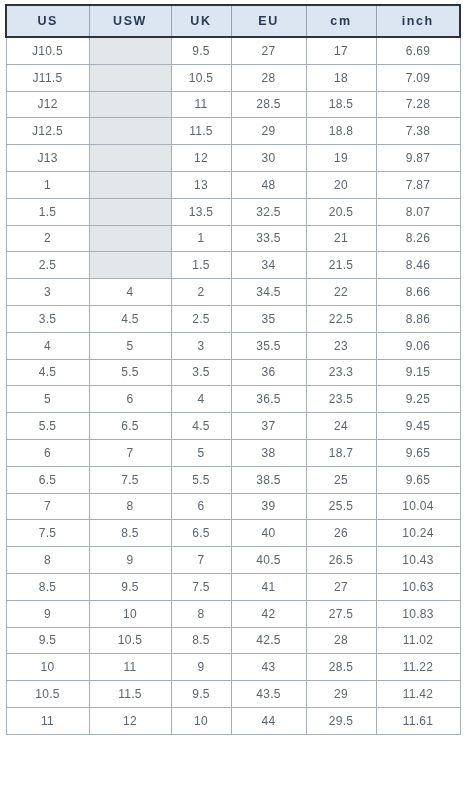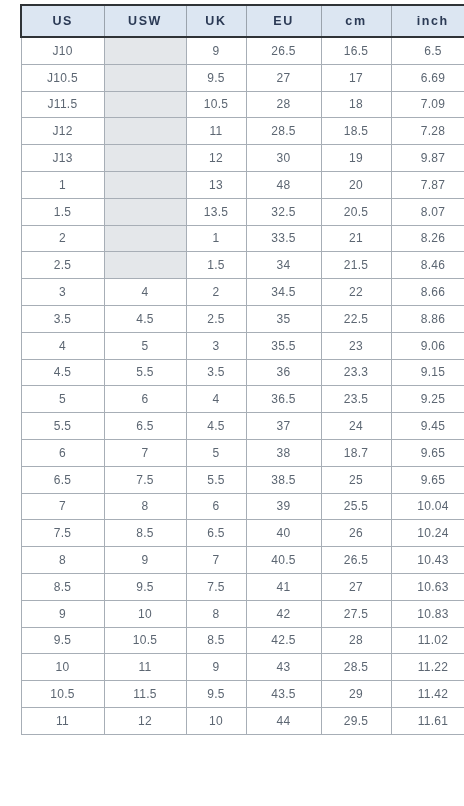--- a/index.html
+++ b/index.html
@@ -10,21 +10,21 @@
   body {
     width: 464px;
     height: 806px;
     font-family: "Liberation Sans", sans-serif;
     overflow: hidden;
   }
   .table-wrap {
     box-sizing: border-box;
     width: 436px;
     height: 806px;
-    padding: 4px 5px 0 20px;
+    padding: 4px 5px 0 5px;
     background: #ffffff;
   }
   table.size-table {
     border-collapse: collapse;
     width: 454px;
     table-layout: fixed;
   }
   table.size-table col.c-us    { width: 83px; }
   table.size-table col.c-usw   { width: 82px; }
   table.size-table col.c-uk    { width: 60px; }
@@ -88,28 +88,20 @@
         <th class="first">US</th>
         <th>USW</th>
         <th>UK</th>
         <th>EU</th>
         <th>cm</th>
         <th class="last">inch</th>
       </tr>
     </thead>
     <tbody id="table-body">
         <tr>
-          <td>J10</td>
-          <td class="shaded"></td>
-          <td>9</td>
-          <td>26.5</td>
-          <td>16.5</td>
-          <td>6.5</td>
-        </tr>
-        <tr>
           <td>J10.5</td>
           <td class="shaded"></td>
           <td>9.5</td>
           <td>27</td>
           <td>17</td>
           <td>6.69</td>
         </tr>
         <tr>
           <td>J11.5</td>
           <td class="shaded"></td>
@@ -118,20 +110,28 @@
           <td>18</td>
           <td>7.09</td>
         </tr>
         <tr>
           <td>J12</td>
           <td class="shaded"></td>
           <td>11</td>
           <td>28.5</td>
           <td>18.5</td>
           <td>7.28</td>
+        </tr>
+        <tr>
+          <td>J12.5</td>
+          <td class="shaded"></td>
+          <td>11.5</td>
+          <td>29</td>
+          <td>18.8</td>
+          <td>7.38</td>
         </tr>
         <tr>
           <td>J13</td>
           <td class="shaded"></td>
           <td>12</td>
           <td>30</td>
           <td>19</td>
           <td>9.87</td>
         </tr>
         <tr>

